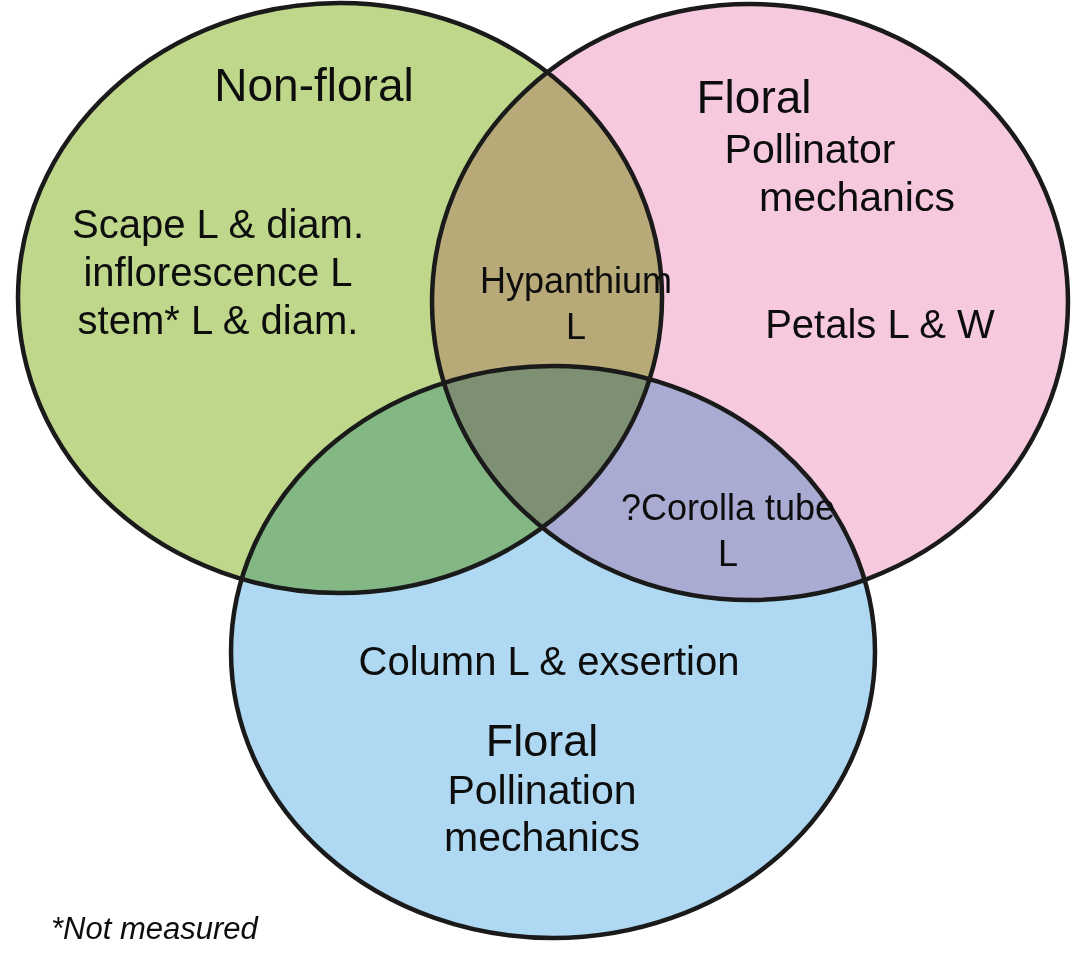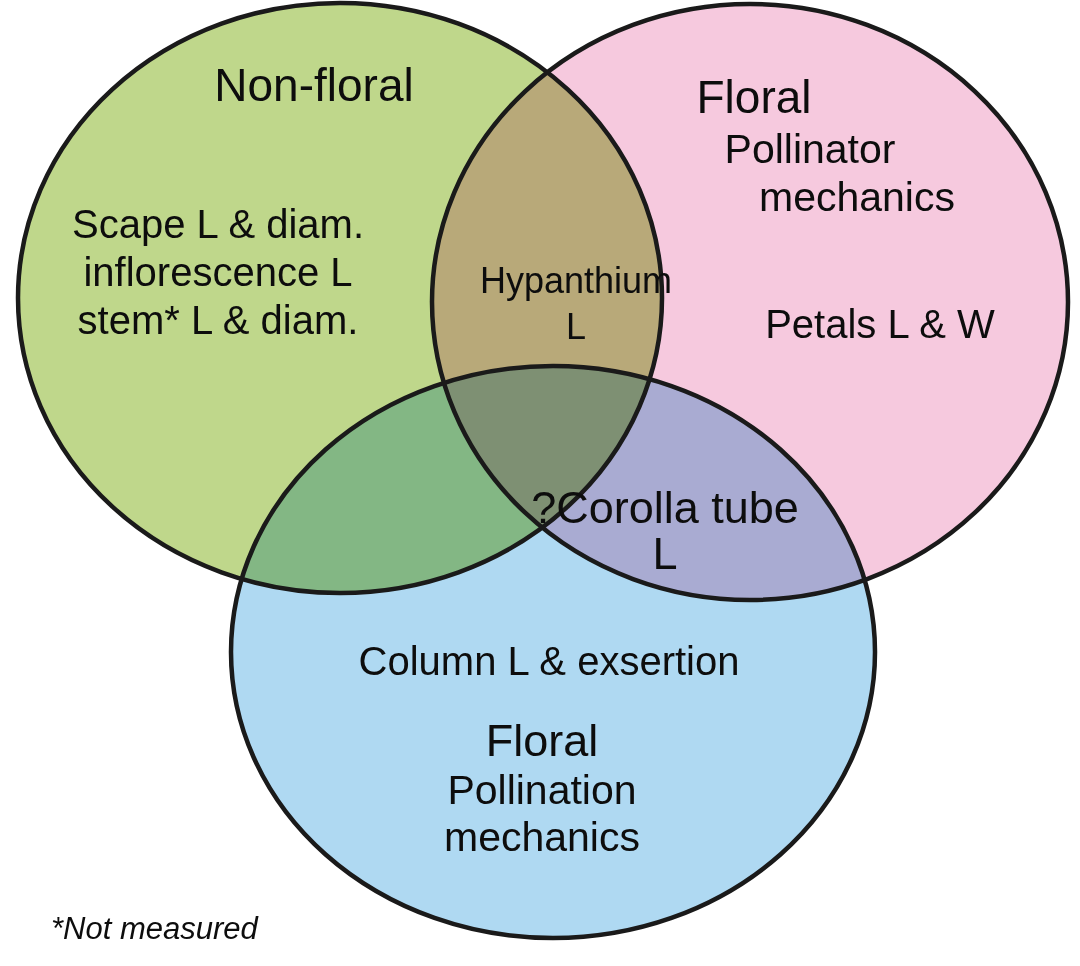--- a/index.html
+++ b/index.html
@@ -19,21 +19,21 @@
   .label { position: absolute; white-space: nowrap; line-height: 1.12; }
   .centered { transform: translateX(-50%); text-align: center; }
 
   .t-nonfloral   { left: 314px; top: 60px;  font-size: 46px; }
   .list-green    { left: 72px;  top: 200px; font-size: 40px; line-height: 48px; text-align: center; }
   .t-floral-pink { left: 754px; top: 72px;  font-size: 46px; }
   .t-pollinator  { left: 810px; top: 127px; font-size: 41px; }
   .t-attraction  { left: 857px; top: 175px; font-size: 41px; }
   .t-petals      { left: 840px; top: 302px; font-size: 40px; margin-left: 40px; }
   .t-hypanthium  { left: 576px; top: 258px; font-size: 36px; line-height: 46px; }
-  .t-corolla     { left: 665px; top: 485px; font-size: 45px; line-height: 46px; }
+  .t-corolla     { left: 728px; top: 485px; font-size: 36px; line-height: 46px; }
   .t-column      { left: 549px; top: 627px; font-size: 40px; margin-top: 12px; }
   .t-blue-block  { left: 542px; top: 715px; }
   .t-blue-title  { font-size: 45px; line-height: 52px; }
   .t-blue-sub    { font-size: 41px; line-height: 47px; }
   .t-footnote    { left: 7px; top: 912px; font-size: 31px; font-style: italic; margin-left: 44px; }
 </style>
 </head>
 <body>
 
 <div class="stage">

